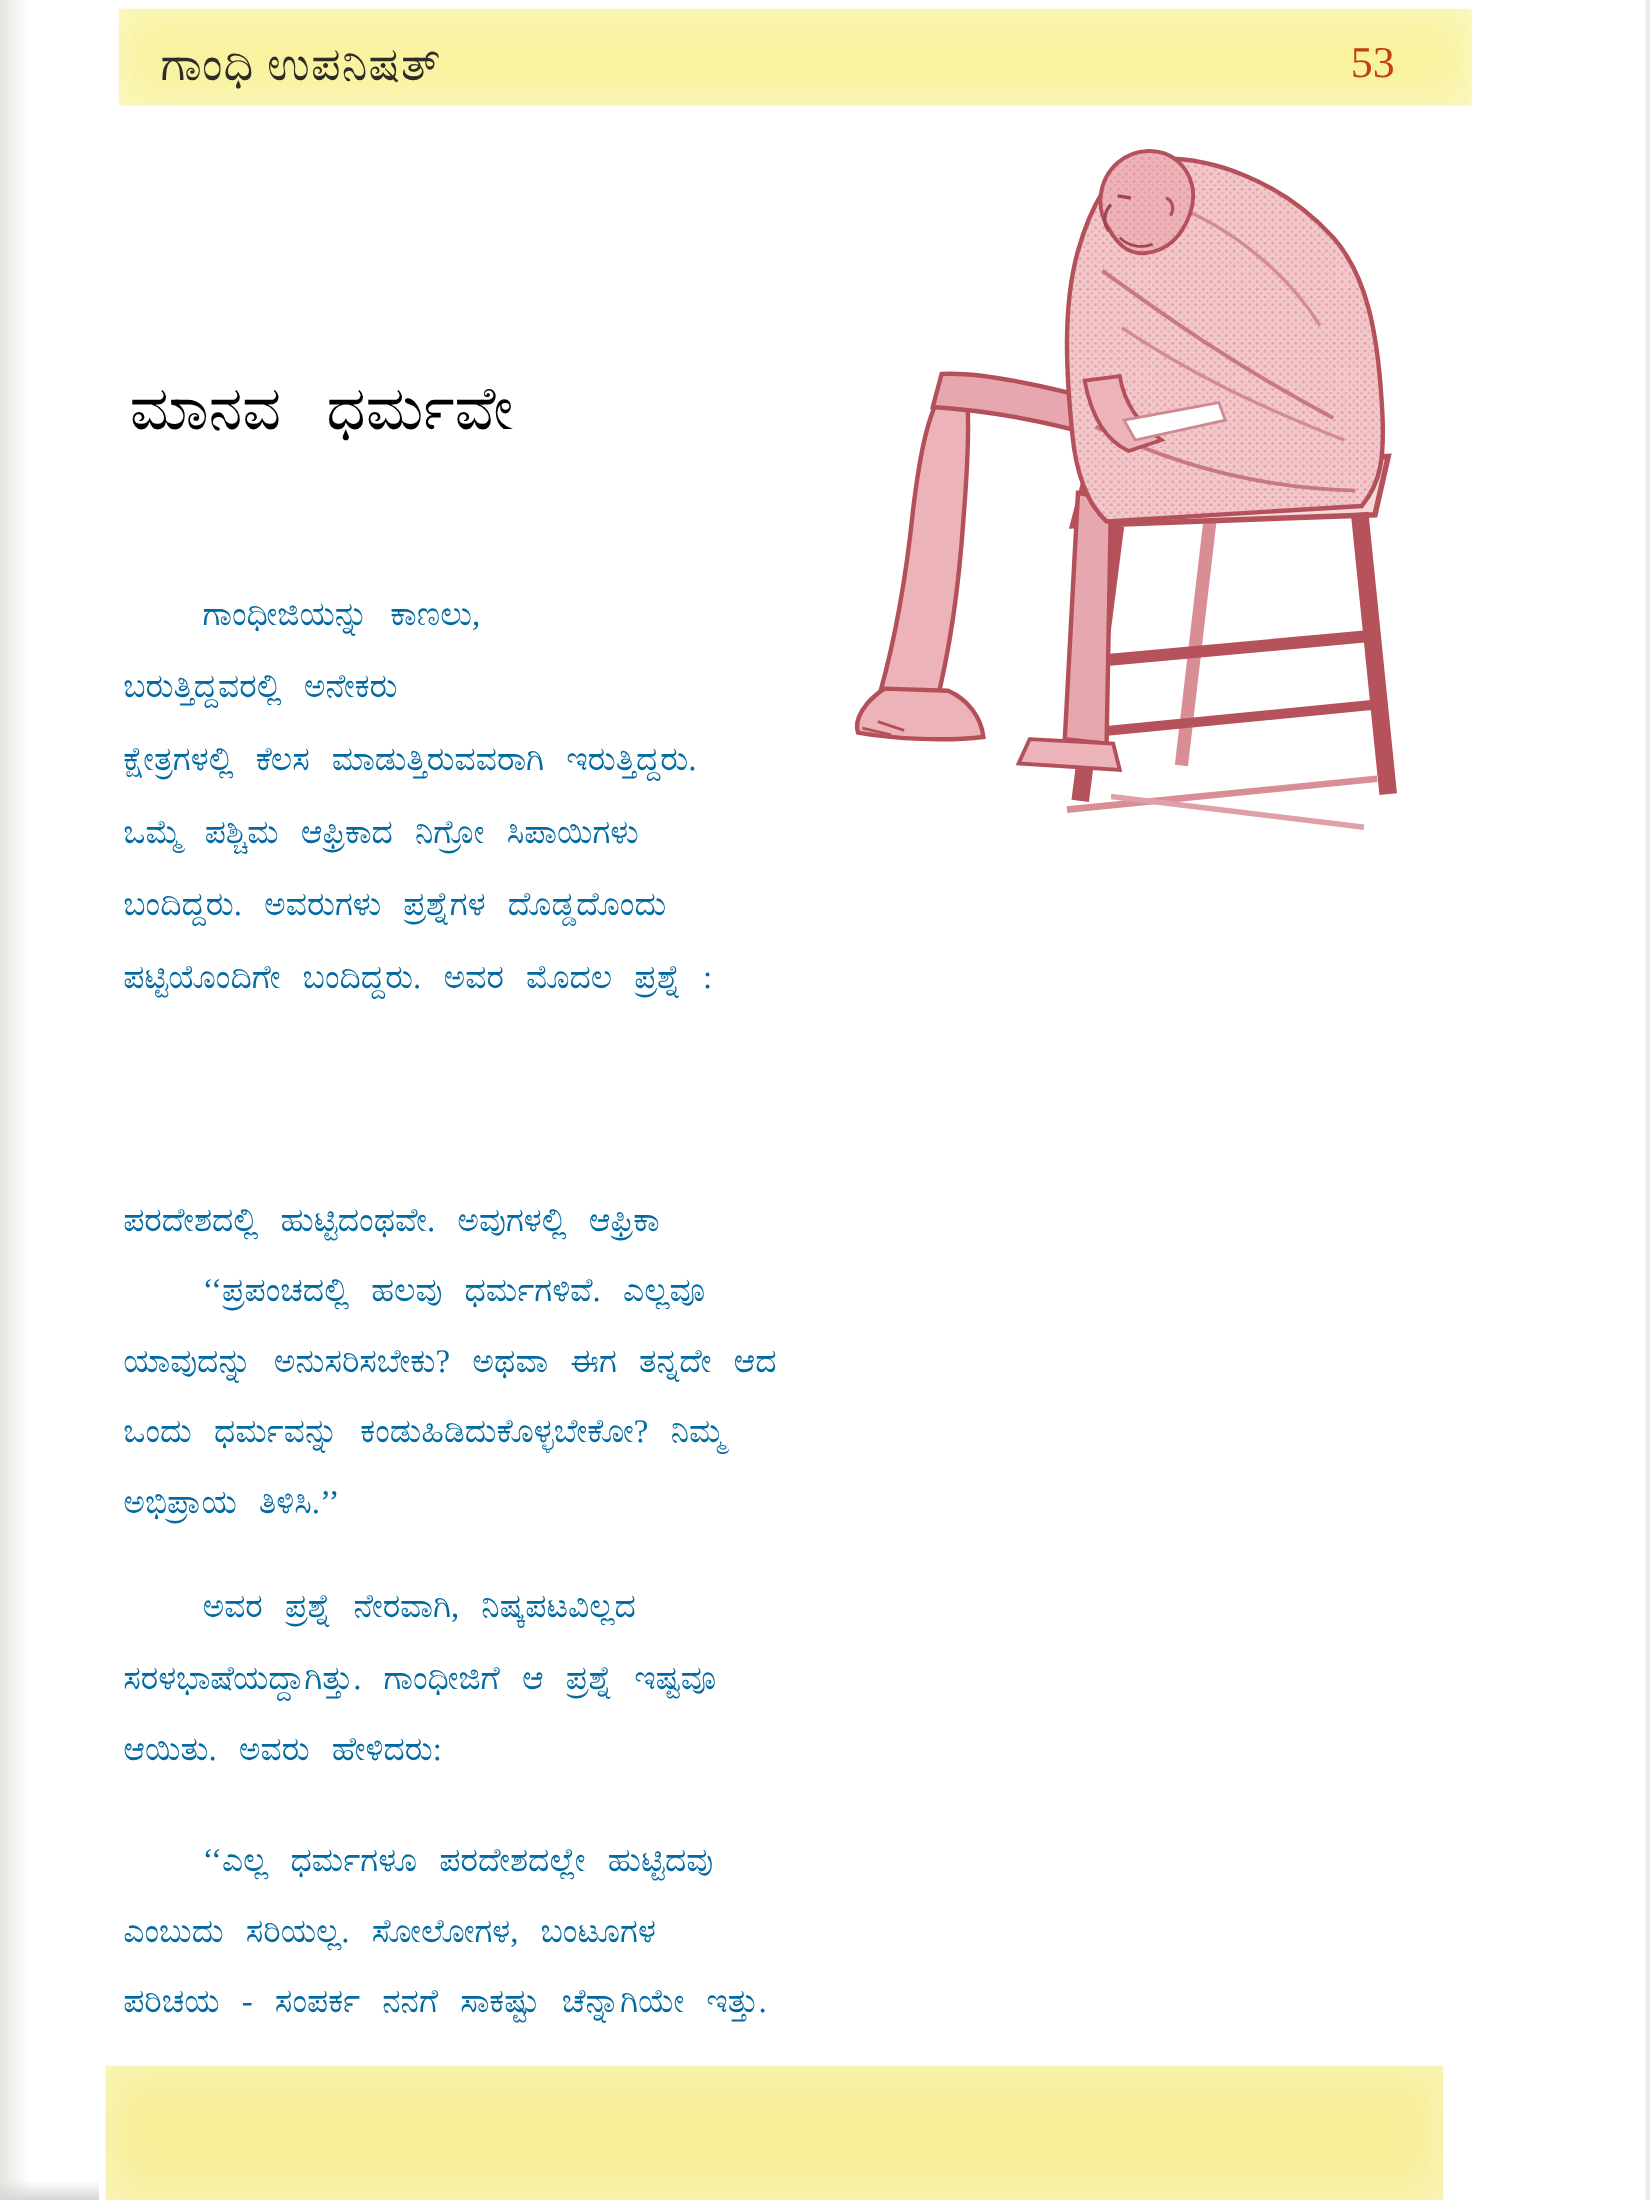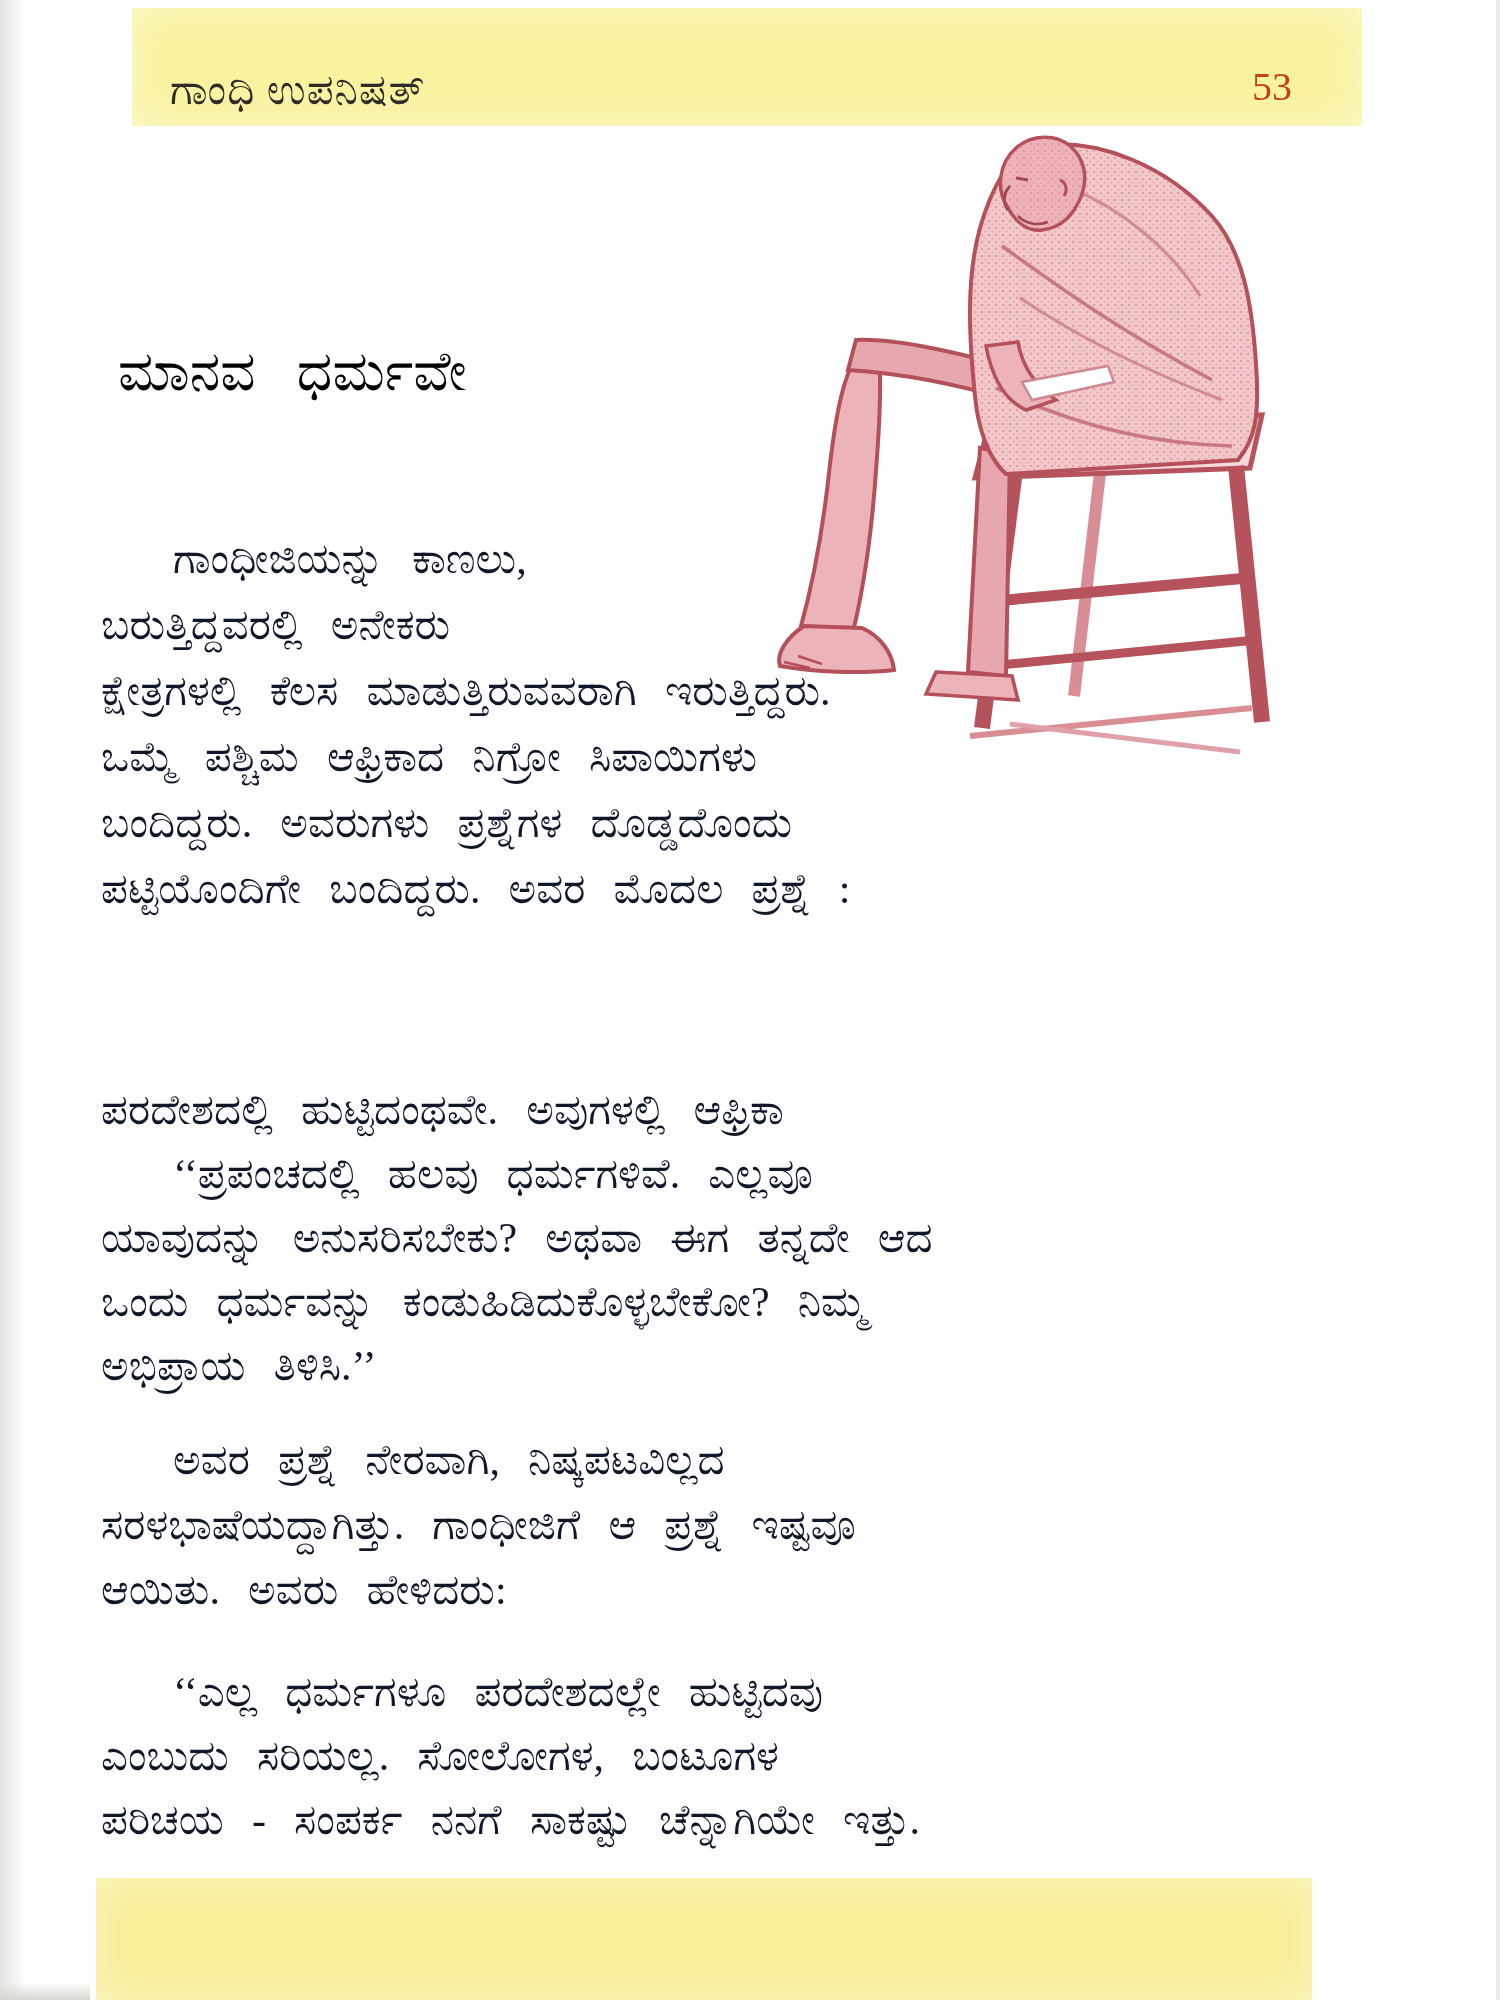--- a/index.html
+++ b/index.html
@@ -11,36 +11,36 @@
   }
   
   .scan-left{position:absolute;left:0;top:0;width:26px;height:100%;
     background:linear-gradient(to right,#e6e4e1,#ffffff);}
   .scan-right{position:absolute;right:0;top:0;width:4px;height:100%;background:#ececea;}
   .scan-corner{position:absolute;left:0;bottom:0;width:90px;height:18px;
     background:linear-gradient(to top,#d9d7d3,rgba(255,255,255,0));}
 
   
   .band{position:absolute;background:#f9f3a0;}
-  .band-top{left:108px;top:8px;width:1230px;height:118px;
-    box-shadow:inset 0 0 40px rgba(255,255,255,.45);margin-left:24px;}
+  .band-top{left:108px;top:8px;width:1230px;height:88px;
+    box-shadow:inset 0 0 40px rgba(255,255,255,.45);}
   .band-bottom{left:96px;top:1878px;width:1216px;height:122px;
     background:#f7ef9a;box-shadow:inset 0 0 40px rgba(255,255,255,.4);}
 
   .book-title{position:absolute;left:38px;bottom:12px;font-size:42px;
     letter-spacing:1px;color:#2e2c27;white-space:nowrap;}
   .page-number{position:absolute;right:70px;bottom:16px;font-size:40px;color:#c2410c;}
 
   
   .chapter-title{position:absolute;left:118px;top:330px;width:640px;
     font-size:55px;line-height:84px;color:#000000;
     word-spacing:0.5em;white-space:nowrap;}
 
   
-  .para{position:absolute;left:101px;width:1200px;font-size:42px;color:#0f172a;
+  .para{position:absolute;left:112px;width:1200px;font-size:30px;color:#0369a1;
     word-spacing:0.42em;}
   .para .ln{height:66px;line-height:66px;white-space:nowrap;}
   .p2 .ln,.p4 .ln{height:64px;line-height:64px;}
   .p3 .ln{height:65px;line-height:65px;}
   .indent{padding-left:72px;}
 
   .p1{top:526px;}
   .p2{top:1078px;}
   .p3{top:1428px;}
   .p4{top:1660px;}

